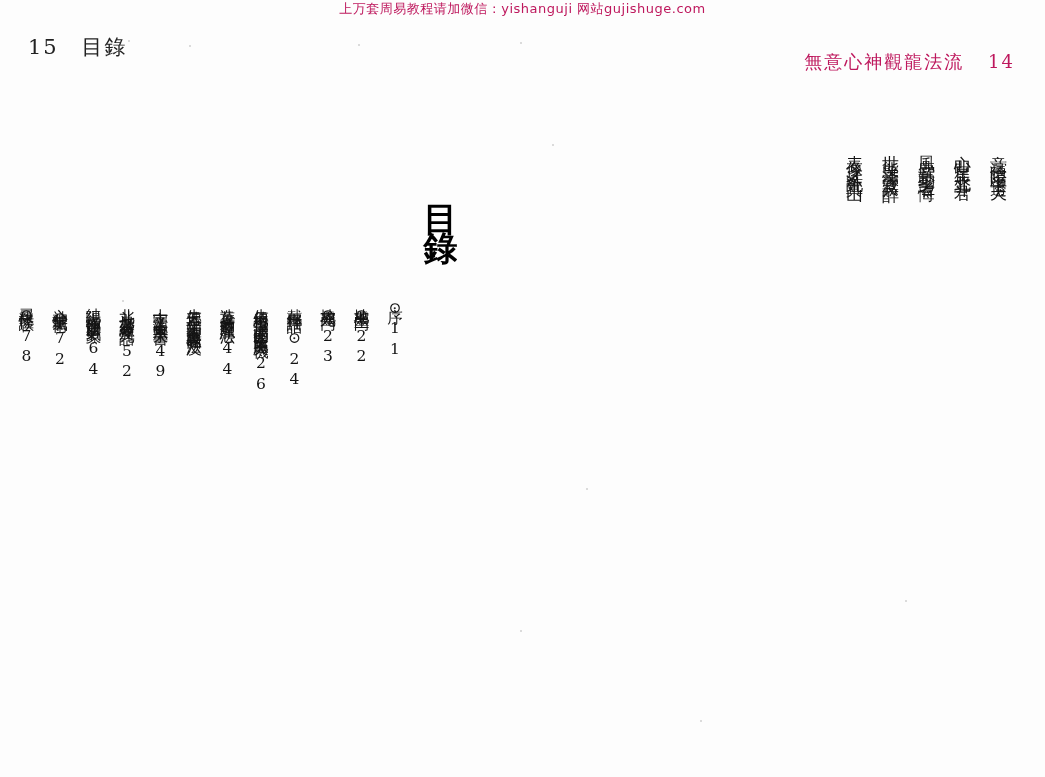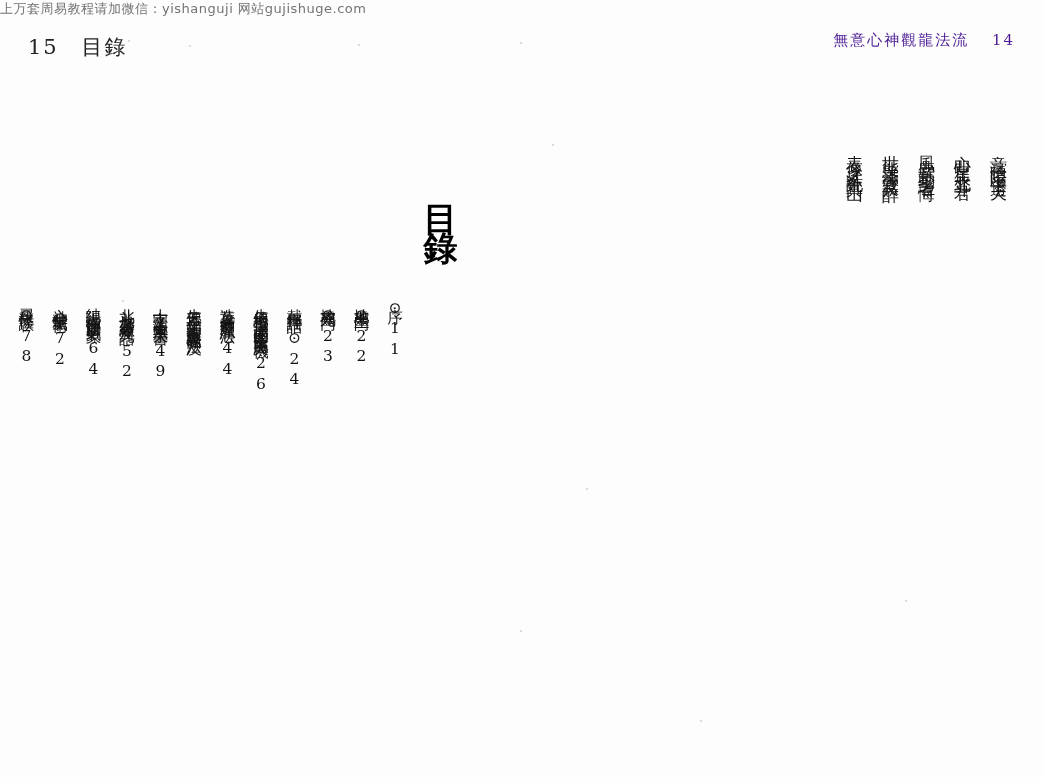--- a/index.html
+++ b/index.html
@@ -27,47 +27,47 @@
     width: 2px; height: 2px;
     background: #cfcfcf;
     border-radius: 50%;
   }
 
   .watermark {
     position: absolute;
     top: 0px;
     left: 0;
     width: 1045px;
-    text-align: left;
+    text-align: center;
     font-size: 13px;
     font-family: "DejaVu Sans", "Liberation Sans", sans-serif;
-    color: #737373;
+    color: #be185d;
     letter-spacing: 0.5px;
     white-space: nowrap;
   }
 
   
   .header-left {
     position: absolute;
     top: 33px;
     left: 28px;
     font-size: 21px;
     letter-spacing: 2px;
     color: #222;
     white-space: nowrap;
   }
   .header-left .num { margin-right: 14px; }
 
   .header-right {
     position: absolute;
-    top: 31px;
+    top: 50px;
     right: 30px;
-    font-size: 15px;
+    font-size: 18px;
     letter-spacing: 2px;
-    color: #4c1d95;
+    color: #be185d;
     white-space: nowrap;
   }
   .header-right .num { margin-left: 16px; }
 
   
   .poem {
     position: absolute;
     top: 142px;
     right: 38px;
     display: flex;

